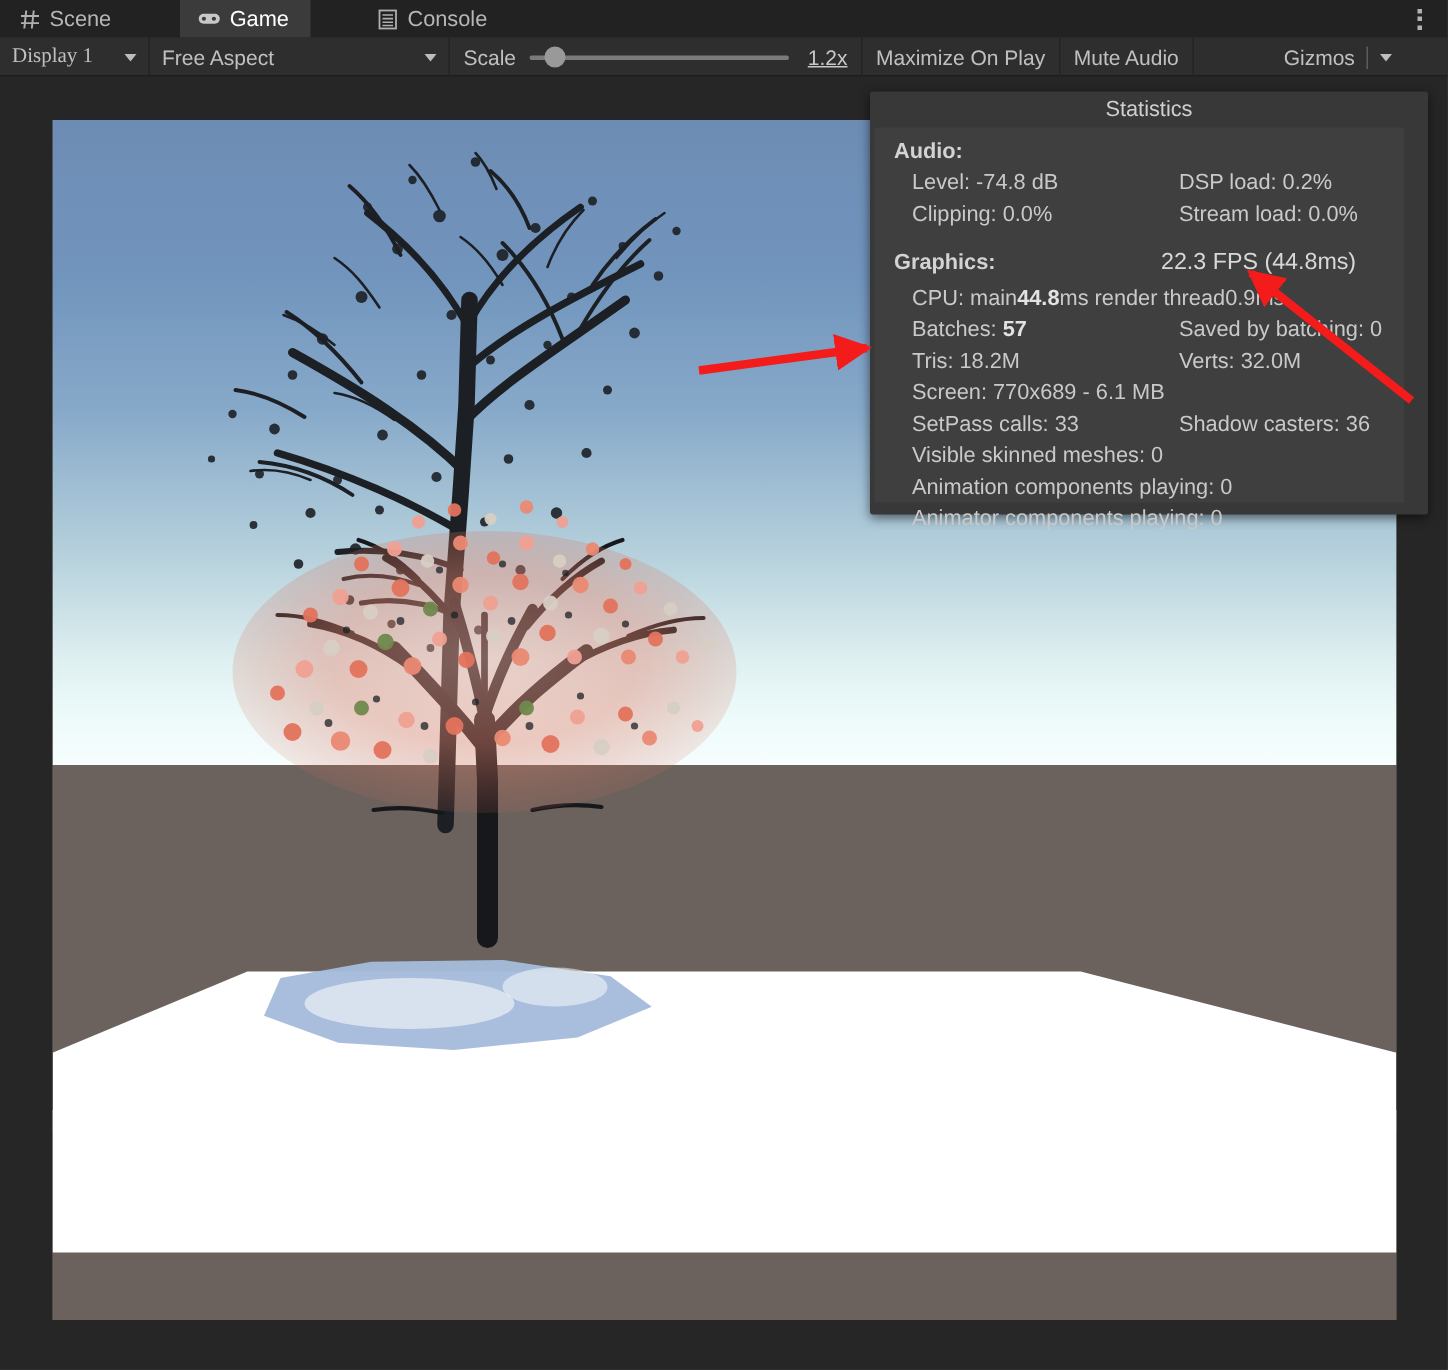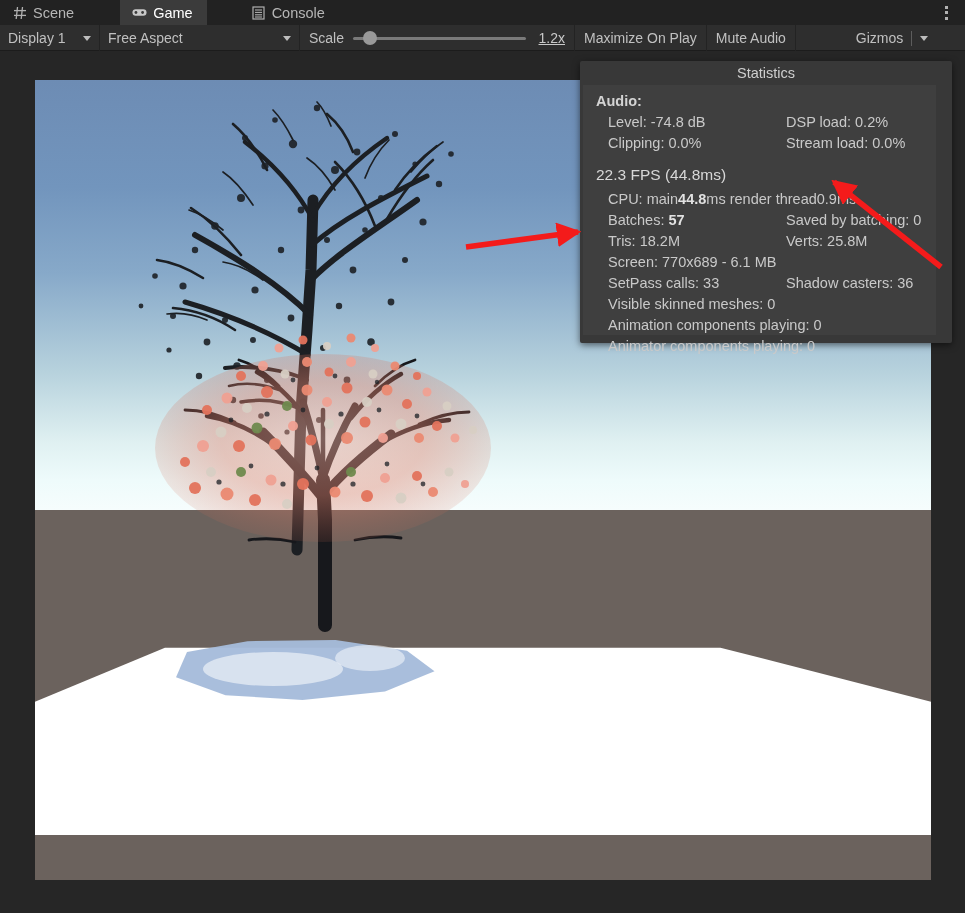--- a/index.html
+++ b/index.html
@@ -38,21 +38,21 @@
     background: #2e2e2e; display: flex; align-items: stretch;
     border-bottom: 1px solid #1c1c1c;
   }
   .tb-item {
     display: flex; align-items: center; height: 26px;
     font-size: 14px; color: #c0c0c0;
     border-right: 1px solid #232323;
     padding: 0 8px; white-space: nowrap;
   }
   .tb-dropdown { gap: 10px; justify-content: space-between; }
-  .tb-dropdown.display { width: 100px; }
+  .tb-dropdown.display { width: 100px; font-family: Liberation Serif, serif; }
   .tb-dropdown.aspect { width: 200px; }
   .caret {
     width: 0; height: 0; border-left: 4.5px solid transparent;
     border-right: 4.5px solid transparent; border-top: 5px solid #bdbdbd;
   }
   .tb-scale {
     display: flex; align-items: center; gap: 9px; width: 275px;
     border-right: 1px solid #232323; padding: 0 9px; height: 26px;
   }
   .scale-label { font-size: 14px; color: #c0c0c0; }
@@ -455,40 +455,41 @@
         <span class="col-a">Level: -74.8 dB</span>
         <span>DSP load: 0.2%</span>
       </div>
 
       <div class="row ind">
         <span class="col-a">Clipping: 0.0%</span>
         <span>Stream load: 0.0%</span>
       </div>
 
       <div class="graphics-head">
+        <span class="lbl">Graphics:</span>
         <span class="fps">22.3 FPS (44.8ms)</span>
       </div>
 
       <div class="row ind pad-top">
         <span>CPU: main </span>
         <span class="b">44.8</span>
         <span>ms  render thread </span>
         <span>0.9ms</span>
       </div>
 
       <div class="row ind">
         <span class="col-a">
           <span>Batches: </span><span class="b">57</span>
         </span>
         <span>Saved by batching: 0</span>
       </div>
 
       <div class="row ind">
         <span class="col-a">Tris: 18.2M</span>
-        <span>Verts: 25.8M</span>
+        <span>Verts: 32.0M</span>
       </div>
 
       <div class="row ind">
         <span>Screen: 770x689 - 6.1 MB</span>
       </div>
 
       <div class="row ind">
         <span class="col-a">SetPass calls: 33</span>
         <span>Shadow casters: 36</span>
       </div>

